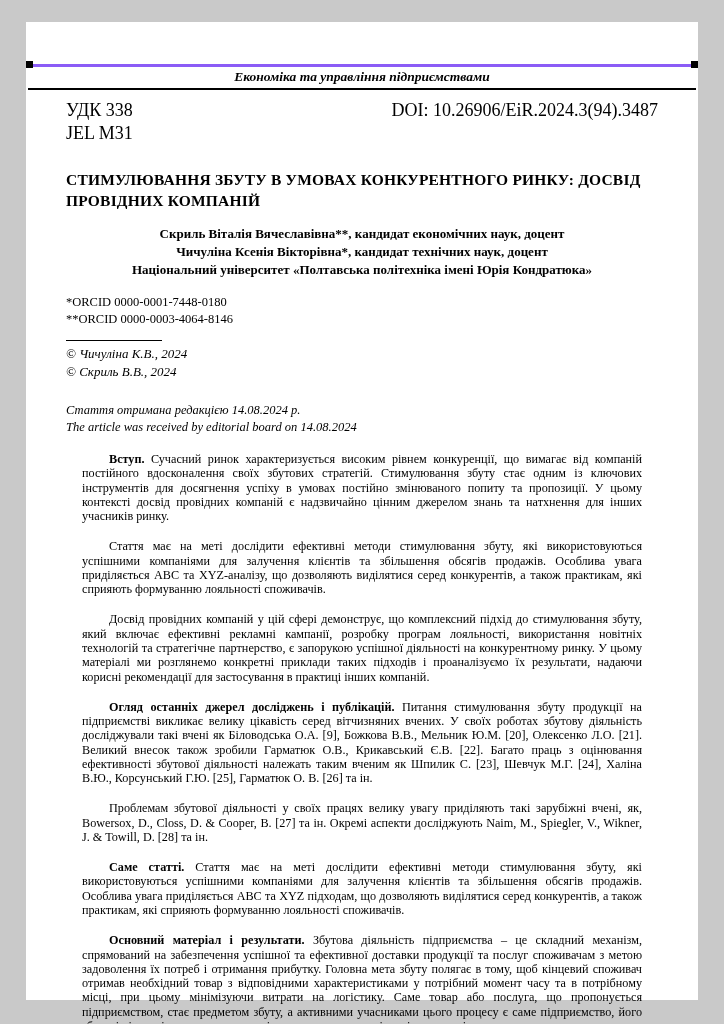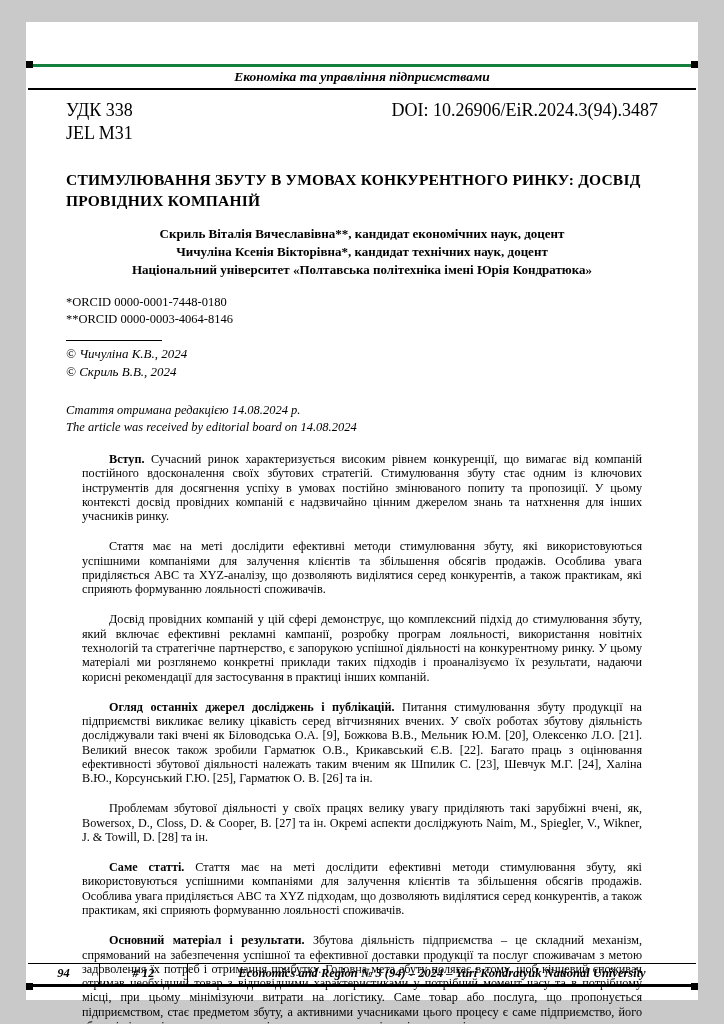--- a/index.html
+++ b/index.html
@@ -12,21 +12,21 @@
   }
   .sheet{
     position:absolute;left:26px;top:22px;
     width:672px;height:978px;
     background:#ffffff;
     box-sizing:border-box;
   }
   
   .header{
     margin:42px 2px 0 2px;
-    border-top:3px solid #15803d;
+    border-top:3px solid #8b5cf6;
     border-bottom:2px solid #000;
     padding:2px 0 3px 0;
     text-align:center;
     font-weight:bold;font-style:italic;
     font-size:13.5px;
     position:relative;
   }
   .sq{position:absolute;width:7px;height:7px;background:#000;}
   .sq.tl{left:-2px;top:-6px;}
   .sq.tr{right:-2px;top:-6px;}
@@ -137,21 +137,14 @@
   <div class="bodytext">
     <p><b>Вступ. </b><span>Сучасний ринок характеризується високим рівнем конкуренції, що вимагає від компаній постійного вдосконалення своїх збутових стратегій. Стимулювання збуту стає одним із ключових інструментів для досягнення успіху в умовах постійно змінюваного попиту та пропозиції. У цьому контексті досвід провідних компаній є надзвичайно цінним джерелом знань та натхнення для інших учасників ринку.</span></p>
     <p><b></b><span>Стаття має на меті дослідити ефективні методи стимулювання збуту, які використовуються успішними компаніями для залучення клієнтів та збільшення обсягів продажів. Особлива увага приділяється ABC та XYZ-аналізу, що дозволяють виділятися серед конкурентів, а також практикам, які сприяють формуванню лояльності споживачів.</span></p>
     <p><b></b><span>Досвід провідних компаній у цій сфері демонструє, що комплексний підхід до стимулювання збуту, який включає ефективні рекламні кампанії, розробку програм лояльності, використання новітніх технологій та стратегічне партнерство, є запорукою успішної діяльності на конкурентному ринку. У цьому матеріалі ми розглянемо конкретні приклади таких підходів і проаналізуємо їх результати, надаючи корисні рекомендації для застосування в практиці інших компаній.</span></p>
     <p><b>Огляд останніх джерел досліджень і публікацій. </b><span>Питання стимулювання збуту продукції на підприємстві викликає велику цікавість серед вітчизняних вчених. У своїх роботах збутову діяльність досліджували такі вчені як Біловодська О.А. [9], Божкова В.В., Мельник Ю.М. [20], Олексенко Л.О. [21]. Великий внесок також зробили Гарматюк О.В., Крикавський Є.В. [22]. Багато праць з оцінювання ефективності збутової діяльності належать таким вченим як Шпилик С. [23], Шевчук М.Г. [24], Халіна В.Ю., Корсунський Г.Ю. [25], Гарматюк О. В. [26] та ін.</span></p>
     <p><b></b><span>Проблемам збутової діяльності у своїх працях велику увагу приділяють такі зарубіжні вчені, як, Bowersox, D., Closs, D. &amp; Cooper, B. [27] та ін. Окремі аспекти досліджують Naim, M., Spiegler, V., Wikner, J. &amp; Towill, D. [28] та ін.</span></p>
     <p><b>Саме статті. </b><span>Стаття має на меті дослідити ефективні методи стимулювання збуту, які використовуються успішними компаніями для залучення клієнтів та збільшення обсягів продажів. Особлива увага приділяється ABC та XYZ підходам, що дозволяють виділятися серед конкурентів, а також практикам, які сприяють формуванню лояльності споживачів.</span></p>
     <p><b>Основний матеріал і результати. </b><span>Збутова діяльність підприємства – це складний механізм, спрямований на забезпечення успішної та ефективної доставки продукції та послуг споживачам з метою задоволення їх потреб і отримання прибутку. Головна мета збуту полягає в тому, щоб кінцевий споживач отримав необхідний товар з відповідними характеристиками у потрібний момент часу та в потрібному місці, при цьому мінімізуючи витрати на логістику. Саме товар або послуга, що пропонується підприємством, стає предметом збуту, а активними учасниками цього процесу є саме підприємство, його збутові підрозділи та посередницькі структури, а також кінцеві споживачі.</span></p>
   </div>
 
-  <div class="footer">
-    <span class="sq bl"></span>
-    <span class="sq br"></span>
-    <div class="cell c1">94</div>
-    <div class="cell c2"># 12</div>
-    <div class="cell c3">Economics and Region № 3 (94) – 2024 – Yuri Kondratyuk National University</div>
-  </div>
 
 </div>
 
 </body></html>

